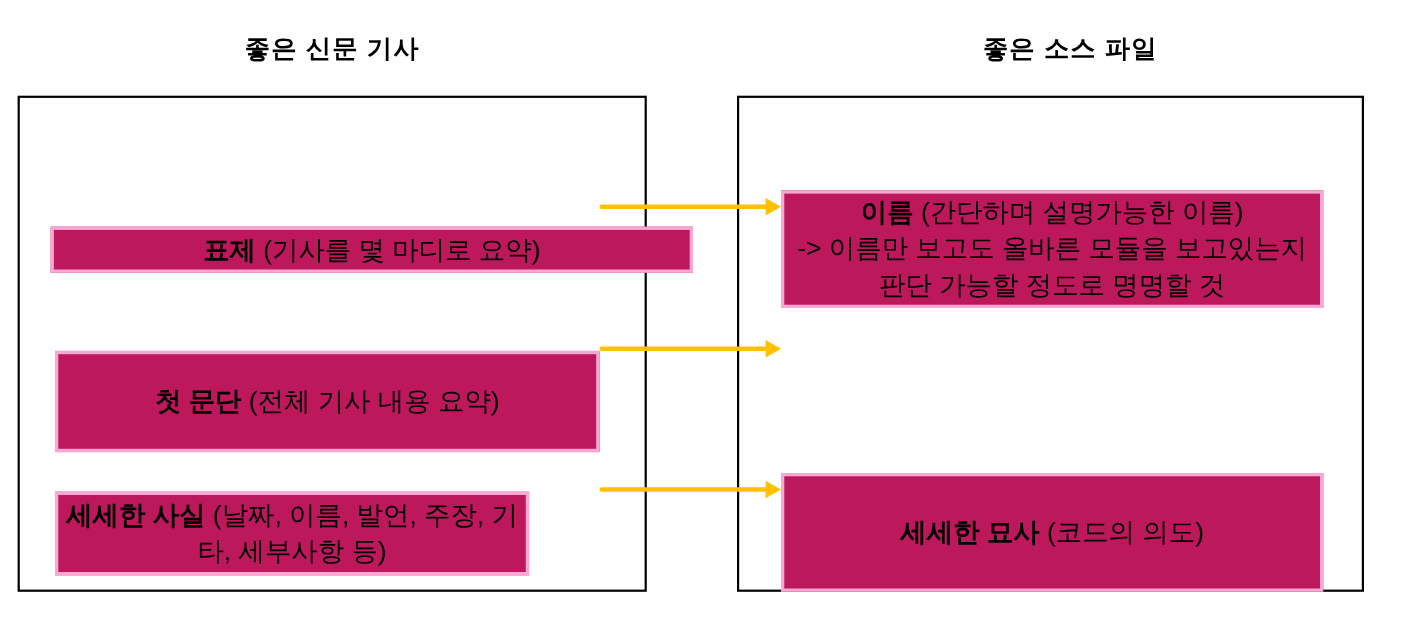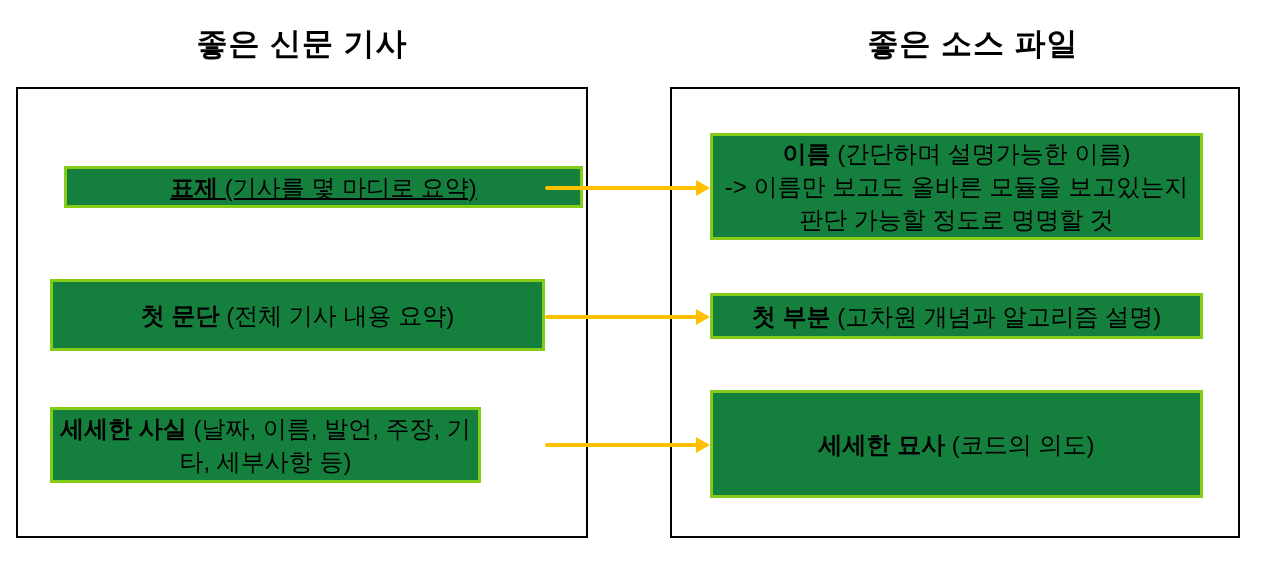--- a/index.html
+++ b/index.html
@@ -11,21 +11,21 @@
   .canvas {
     position: relative;
     width: 1280px;
     height: 580px;
     background: #ffffff;
     overflow: hidden;
   }
   .panel-title {
     position: absolute;
     top: 26px;
-    font-size: 31px;
+    font-size: 23px;
     line-height: 36px;
     font-weight: 700;
     color: #000000;
     text-align: center;
     letter-spacing: 1px;
   }
   .panel-title.left  { left: 16px;  width: 572px; }
   .panel-title.right { left: 688px; width: 570px; }
 
   .container {
@@ -34,38 +34,39 @@
     height: 451px;
     border: 2px solid #000000;
     box-sizing: border-box;
     background: #ffffff;
   }
   .container.left  { left: 16px;  width: 572px; }
   .container.right { left: 670px; width: 570px; }
 
   .box {
     position: absolute;
-    border: 3px solid #84cc16;
+    border: 3px solid #f9a8d4;
     box-sizing: border-box;
-    background: #15803d;
+    background: #be185d;
     display: flex;
     flex-direction: column;
     justify-content: center;
     text-align: center;
     font-size: 24px;
     line-height: 33px;
     color: #000000;
     padding: 0 4px;
+    margin-top: 40px;
   }
   .box .term { font-weight: 700; }
   .box .note:empty { display: none; }
 
   
-  .box.l1 { left: 64px;  top: 166px; width: 519px; height: 42px; text-decoration: underline; }
-  .box.l2 { left: 50px;  top: 279px; width: 495px; height: 72px; }
+  .box.l1 { left: 46px;  top: 166px; width: 584px; height: 42px; }
+  .box.l2 { left: 50px;  top: 279px; width: 495px; height: 92px; }
   .box.l3 { left: 50px;  top: 407px; width: 431px; height: 76px; }
   
   .box.r1 { left: 710px; top: 133px; width: 493px; height: 107px; }
   .box.r2 { left: 710px; top: 293px; width: 493px; height: 46px; }
   .box.r3 { left: 710px; top: 390px; width: 493px; height: 108px; }
 
   .arrow {
     position: absolute;
     left: 545px;
     width: 165px;
@@ -117,24 +118,20 @@
   <div class="box l3">
     <div><span class="term">세세한 사실</span><span> (날짜, 이름, 발언, 주장, 기타, 세부사항 등)</span></div>
 
   </div>
 
   <div class="box r1">
     <div><span class="term">이름</span><span> (간단하며 설명가능한 이름)</span></div>
     <div class="note">-&gt; 이름만 보고도 올바른 모듈을 보고있는지 판단 가능할 정도로 명명할 것</div>
   </div>
 
-  <div class="box r2">
-    <div><span class="term">첫 부분</span><span> (고차원 개념과 알고리즘 설명)</span></div>
-
-  </div>
 
   <div class="box r3">
     <div><span class="term">세세한 묘사</span><span> (코드의 의도)</span></div>
   </div>
 
   <div class="arrow a1">
     <div class="bar"></div>
     <div class="head"></div>
   </div>
   <div class="arrow a2">

